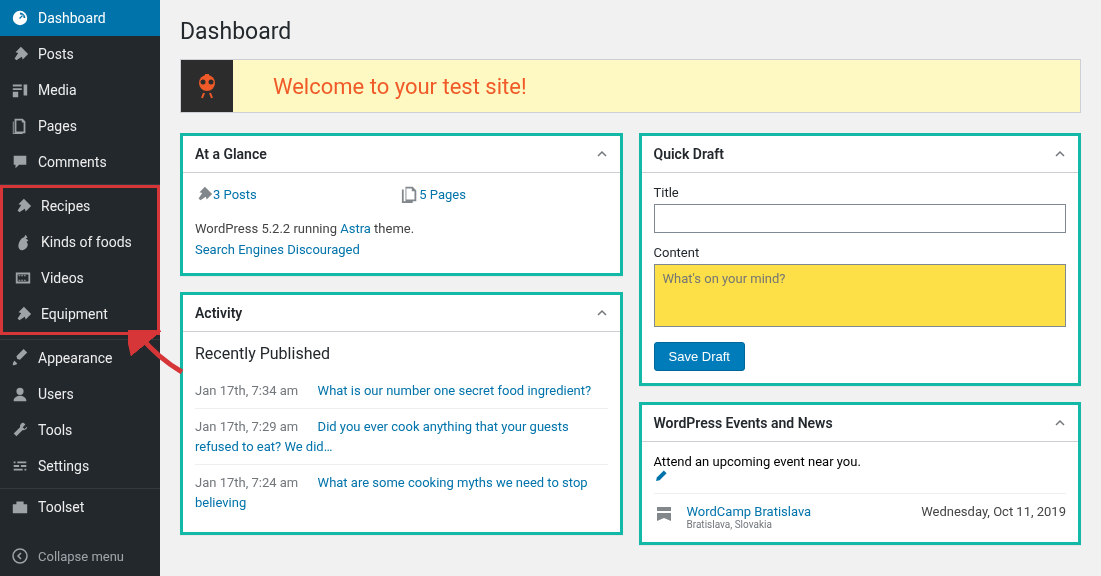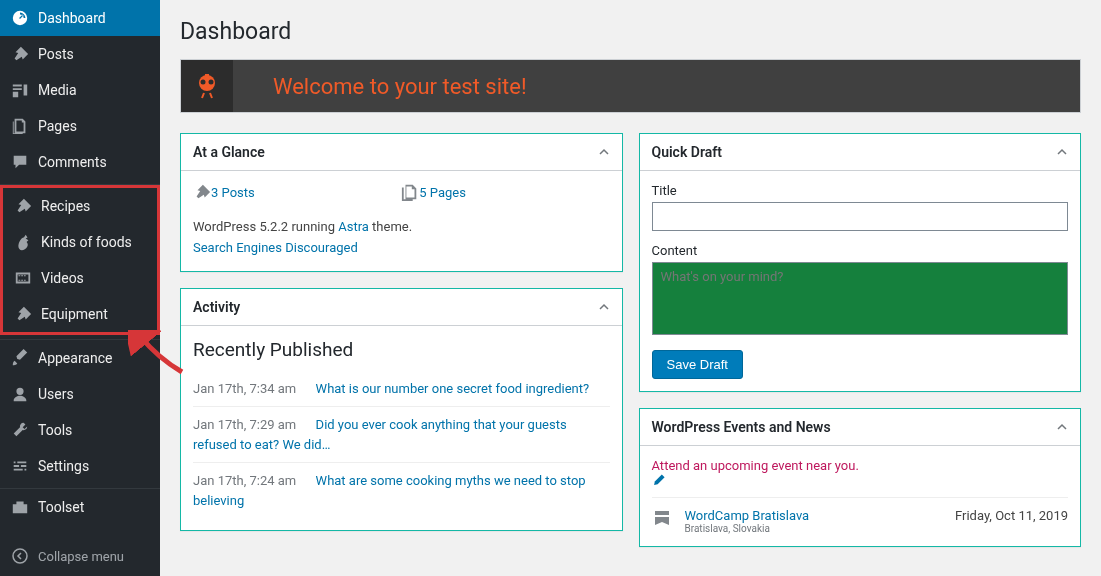--- a/index.html
+++ b/index.html
@@ -17,52 +17,52 @@
   .highlight-group{border:3px solid #d63638;}
   .collapse{margin-top:auto;padding:10px;display:flex;align-items:center;color:rgba(240,245,250,.6);cursor:pointer}
   .collapse .icon{width:20px;height:20px;margin-right:8px;display:flex;align-items:center;justify-content:center}
   
   .arrow{position:absolute;left:128px;top:330px;pointer-events:none}
   
   
   .main{margin-left:160px;padding:0 20px 20px 20px;height:100%;overflow:auto}
   h1.page-title{font-size:23px;font-weight:400;margin:18px 0 14px 0;color:#23282d}
   
-  .welcome-panel{background:#404040;border:1px solid #ccd0d4;margin-bottom:20px;padding:0;display:flex;align-items:center}
+  .welcome-panel{background:#fef9c3;border:1px solid #ccd0d4;margin-bottom:20px;padding:0;display:flex;align-items:center}
   .welcome-icon{width:52px;height:52px;background:#2c2c2c;display:flex;align-items:center;justify-content:center}
   .welcome-text{font-size:22px;color:#f05a28;margin-left:40px}
   
   .cols{display:flex;gap:16px}
   .col{flex:1;display:flex;flex-direction:column;gap:16px}
   
-  .postbox{background:#fff;border:1px solid #14b8a6;box-shadow:0 1px 1px rgba(0,0,0,.04)}
+  .postbox{background:#fff;border:3px solid #14b8a6;box-shadow:0 1px 1px rgba(0,0,0,.04)}
   .postbox-header{border-bottom:1px solid #ccd0d4;padding:10px 12px;display:flex;align-items:center;justify-content:space-between;cursor:move}
   .postbox-header h2{font-size:14px;margin:0;font-weight:600;color:#23282d}
   .toggle{color:#72777c;cursor:pointer}
   .inside{padding:12px}
   
   .glance-row{display:flex}
   .glance-item{flex:1;display:flex;align-items:center;gap:0}
   .glance-item a{color:#0073aa;text-decoration:none}
   .glance-item .ico{color:#82878c}
   .glance-footer{margin-top:16px;color:#444;font-size:13px;line-height:1.6}
   .glance-footer a{color:#0073aa;text-decoration:none}
   
-  .activity h3{font-size:19px;font-weight:400;margin:0 0 10px 0;color:#23282d}
+  .activity h3{font-size:16px;font-weight:400;margin:0 0 10px 0;color:#23282d}
   .act-item{padding:8px 0;border-top:1px solid #eee;font-size:13px;line-height:1.5}
   .act-item:first-of-type{border-top:none}
   .act-item .time{color:#72777c}
   .act-item a{color:#0073aa;text-decoration:none}
   
   .qd label{display:block;margin-bottom:4px;color:#23282d}
   .qd input[type=text]{width:100%;padding:6px 8px;border:1px solid #7e8993;background:#fff;margin-bottom:12px;font-size:13px}
-  .qd textarea{width:100%;height:73px;padding:6px 8px;border:1px solid #7e8993;background:#15803d;font-family:inherit;font-size:13px;resize:none}
+  .qd textarea{width:100%;height:63px;padding:6px 8px;border:1px solid #7e8993;background:#fde047;font-family:inherit;font-size:13px;resize:none}
   .qd button{background:#007cba;color:#fff;border:1px solid #006799;padding:6px 14px;border-radius:3px;font-size:13px;cursor:pointer;margin-top:12px}
   
-  .events-note{padding:0 0 10px 0;color:#be185d}
+  .events-note{padding:0 0 10px 0;color:#000000}
   .events-note .pen{color:#0073aa;cursor:pointer}
   .event-row{border-top:1px solid #eee;padding-top:10px;display:flex;justify-content:space-between;align-items:flex-start}
   .event-left{display:flex;gap:13px}
   .event-ico{color:#82878c}
   .event-title a{color:#0073aa;text-decoration:none;font-weight:400}
   .event-loc{color:#72777c;font-size:10px}
   .event-date{color:#444;font-size:13px}
   
   svg{display:block}
 </style>
@@ -330,19 +330,19 @@
               <span class="event-ico">
                 <svg width="20" height="20" viewBox="0 0 20 20">
                     <path fill="currentColor" d="M3 3h14v4H3zM3 9h14v8l-7-3-7 3V9z"></path>
                   </svg>
               </span>
               <div>
                 <div class="event-title"><a href="#">WordCamp Bratislava</a></div>
                 <div class="event-loc">Bratislava, Slovakia</div>
               </div>
             </div>
-            <div class="event-date">Friday, Oct 11, 2019</div>
+            <div class="event-date">Wednesday, Oct 11, 2019</div>
           </div>
         </div>
       </div>
     </div>
   </div>
 </div>
 
 </body></html>

